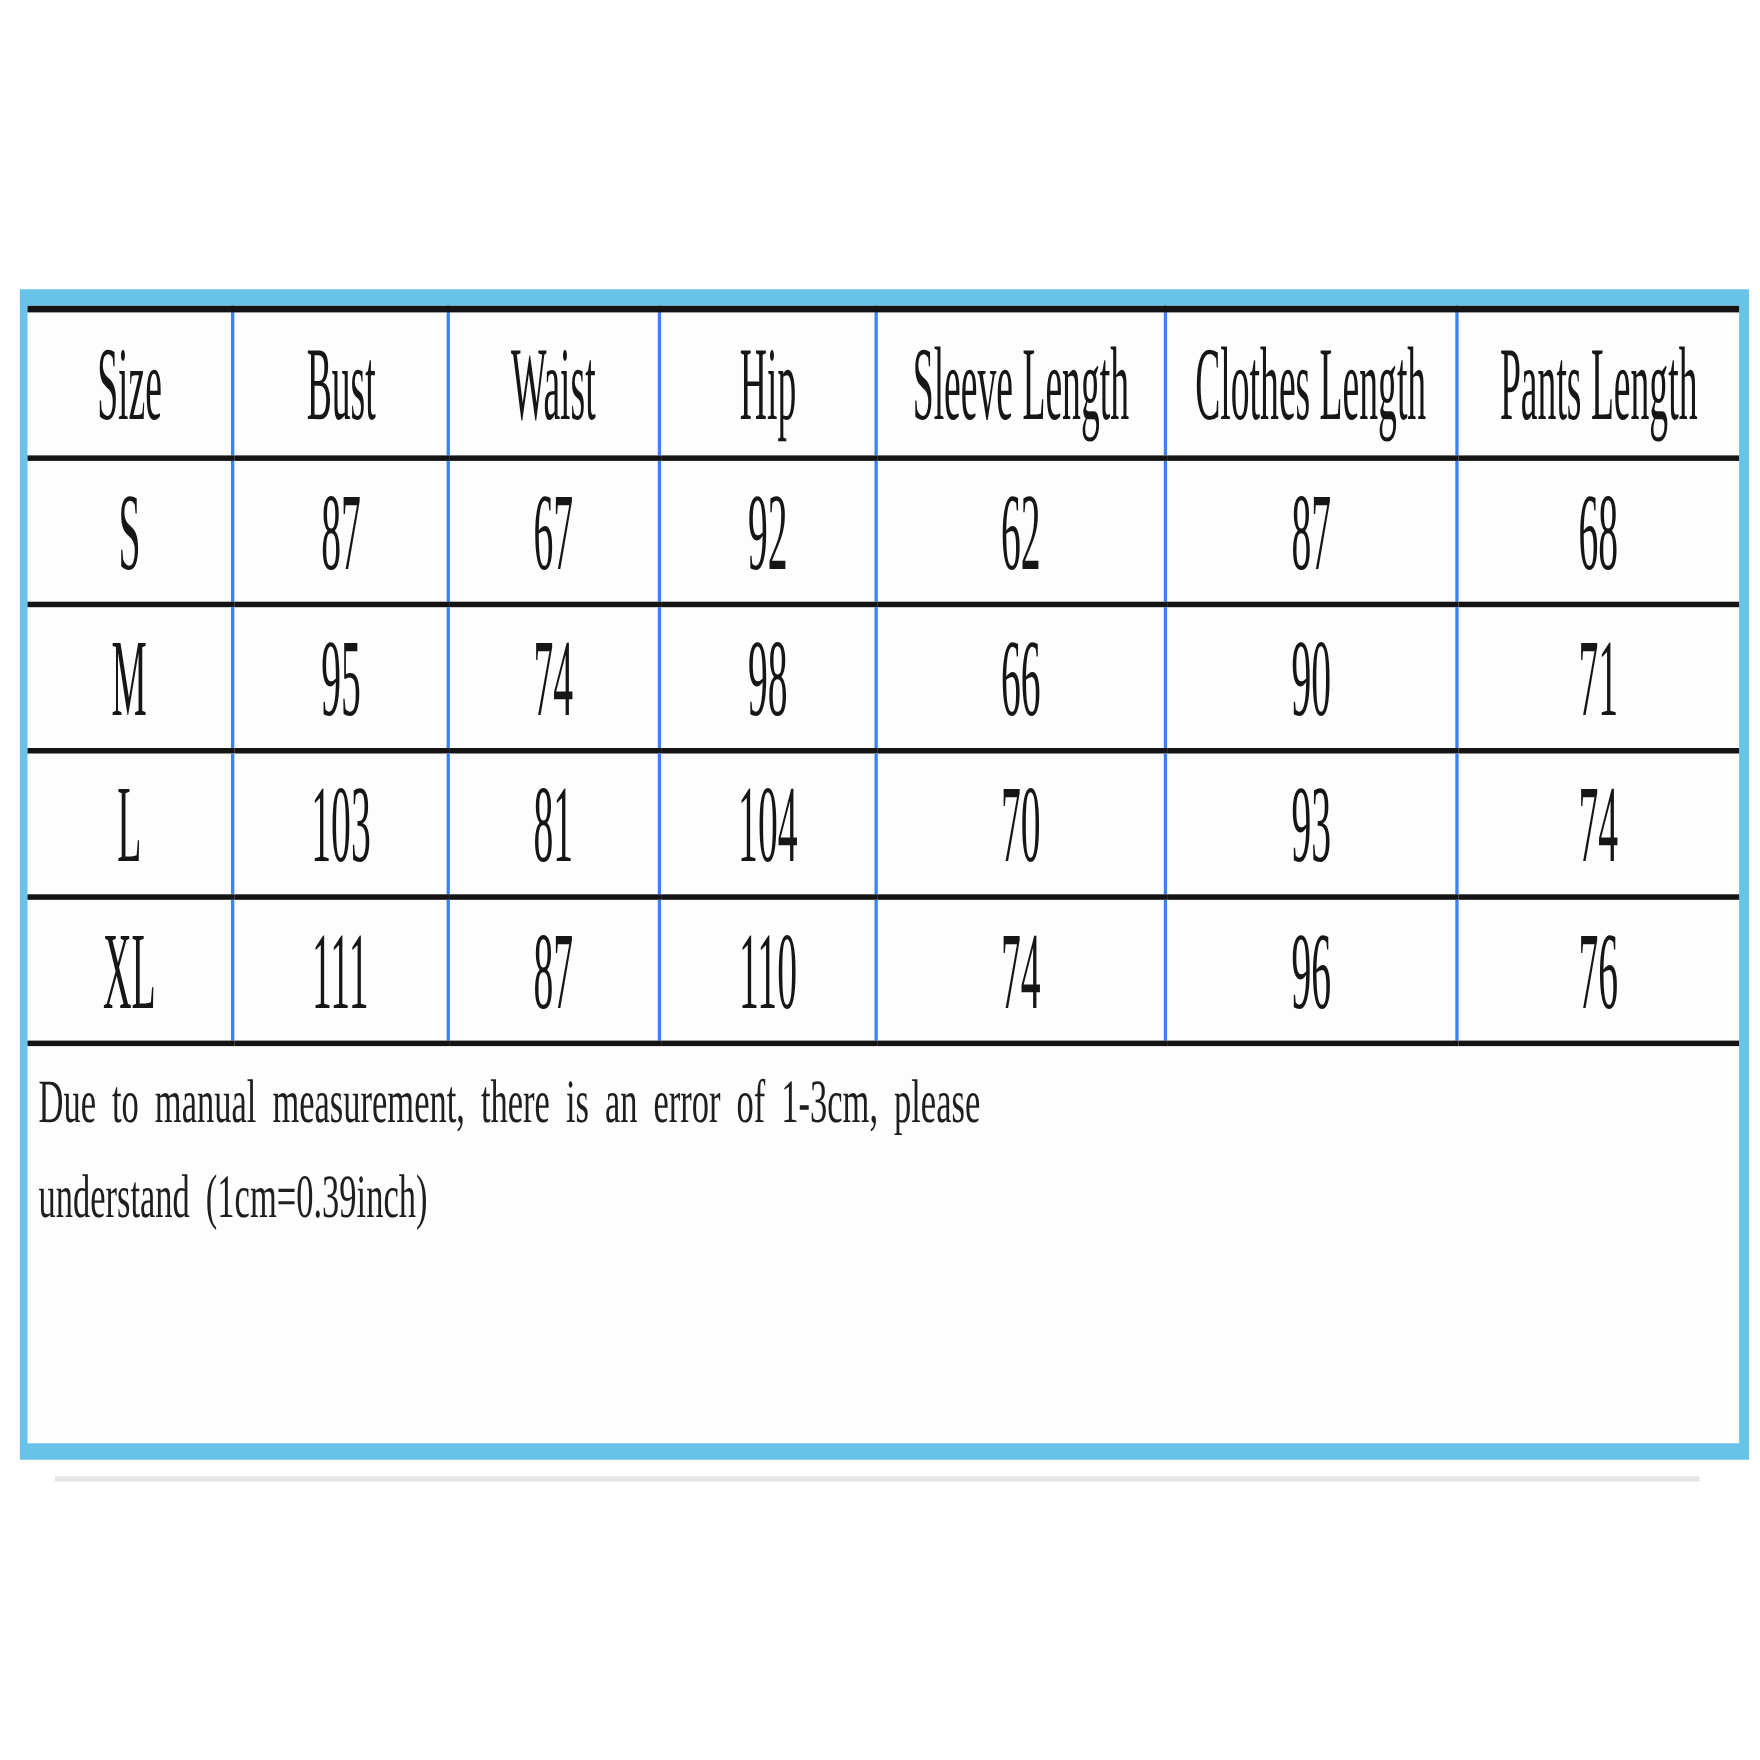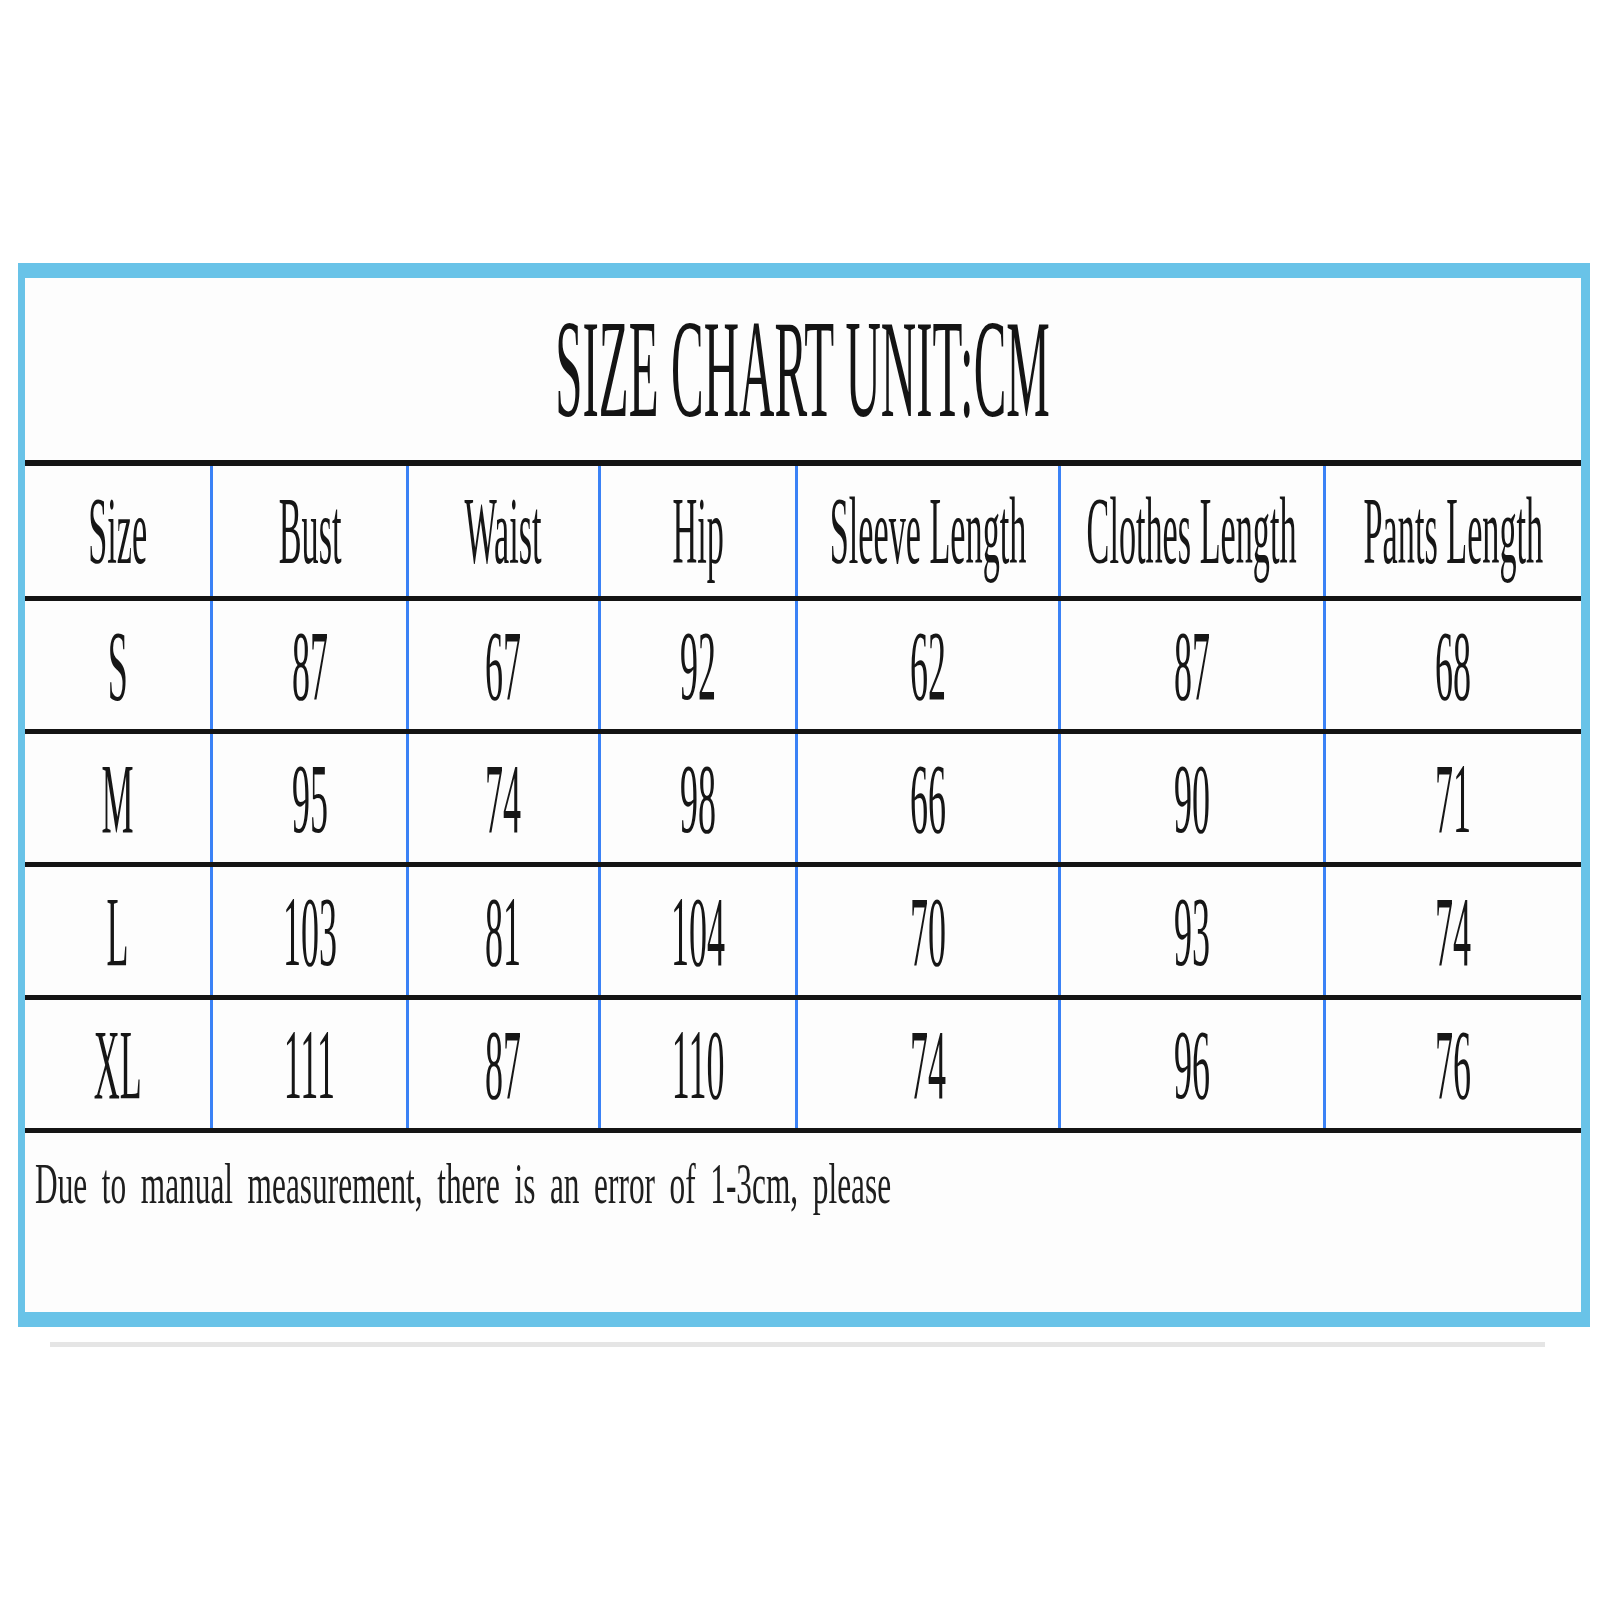--- a/index.html
+++ b/index.html
@@ -114,23 +114,20 @@
     color: #1e1e1e;
   }
 </style>
 </head>
 <body>
 
 <div class="page">
 
   <div class="panel">
 
-    <div class="title-area">
-      <span class="title-text">SIZE CHART UNIT:CM</span>
-    </div>
 
     <table class="size-table">
       <colgroup>
         <col style="width:12%">
         <col style="width:12.6%">
         <col style="width:12.3%">
         <col style="width:12.7%">
         <col style="width:16.9%">
         <col style="width:17%">
         <col style="width:16.5%">
@@ -321,19 +318,20 @@
               <div class="fit">
                 <span class="cx cell-text">76</span>
               </div>
             </td>
         </tr>
       </tbody>
     </table>
 
     <div class="note-area">
       <div class="note-line"><span class="nx">Due to manual measurement, there is an error of 1-3cm, please</span></div>
+      <div class="note-line"><span class="nx">understand (1cm=0.39inch)</span></div>
     </div>
 
   </div>
 
   <div class="scan-shadow"></div>
 
 </div>
 
 </body></html>

